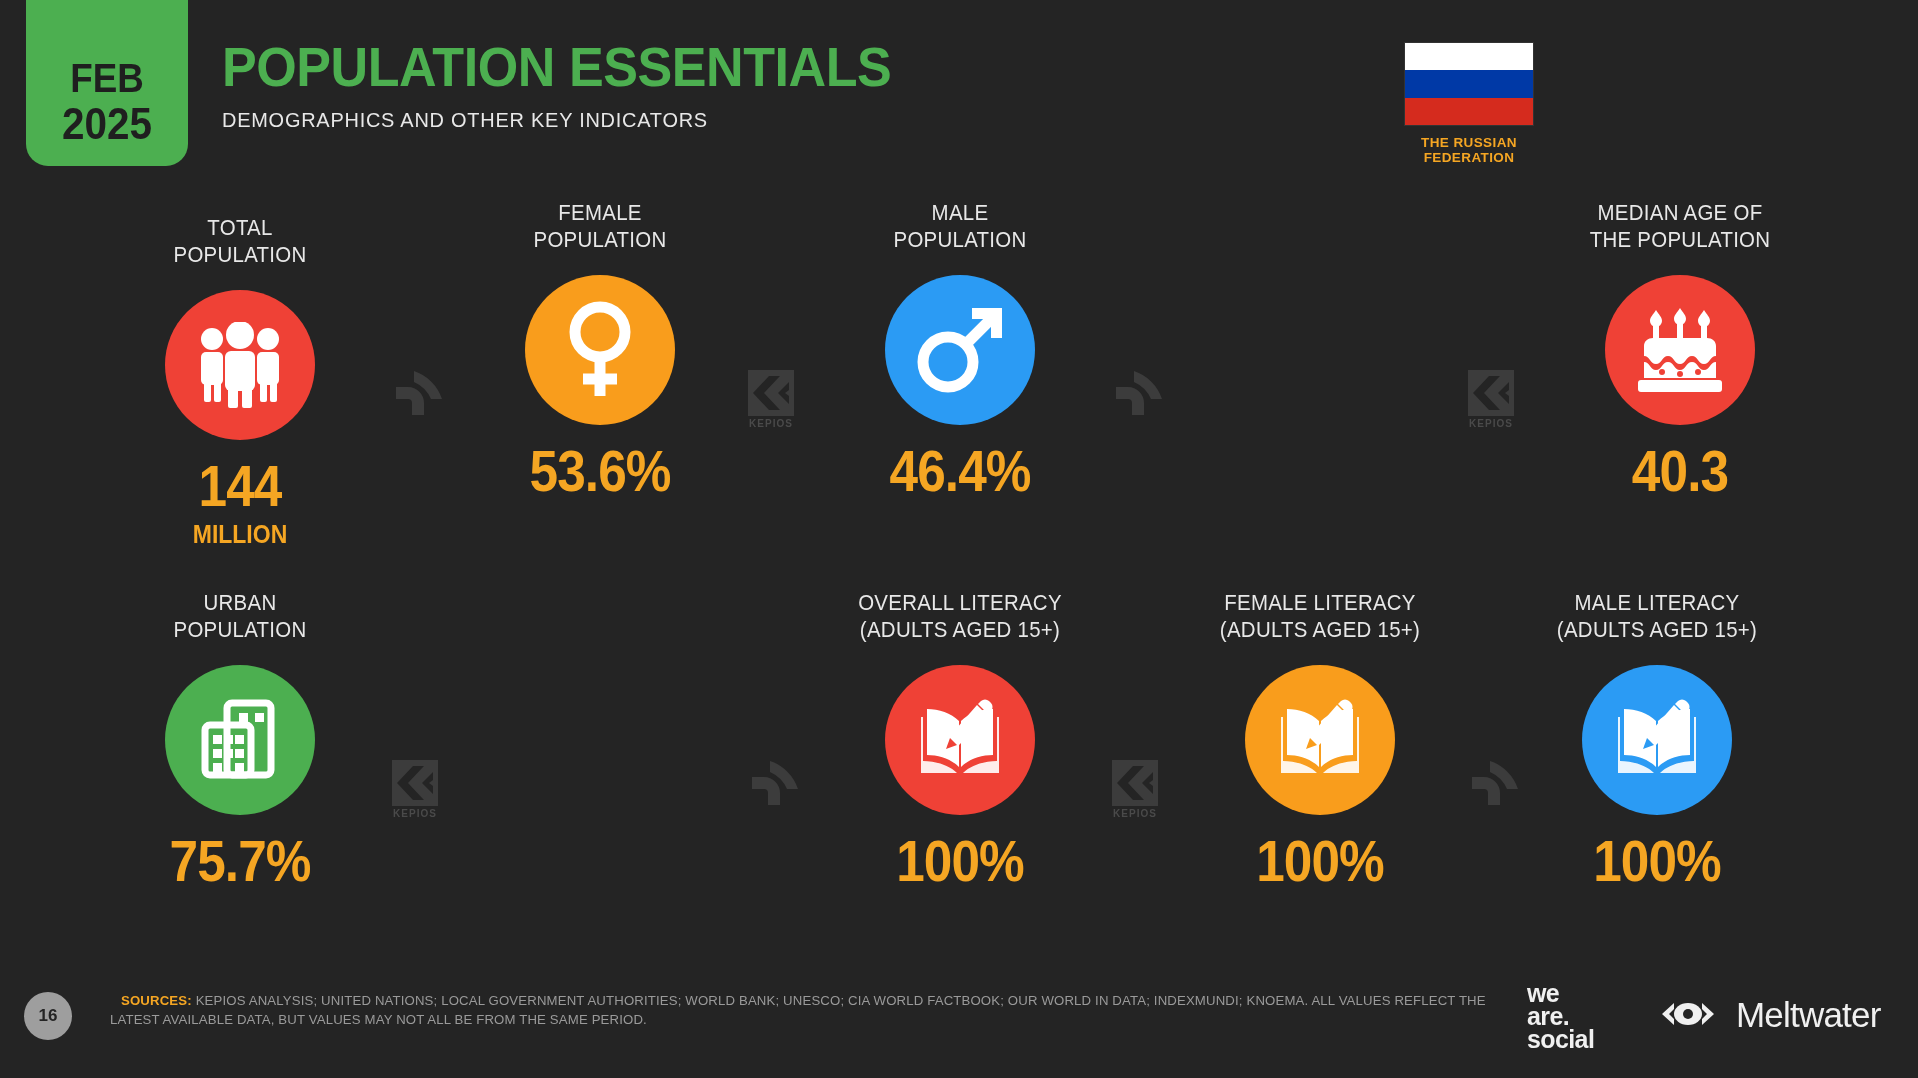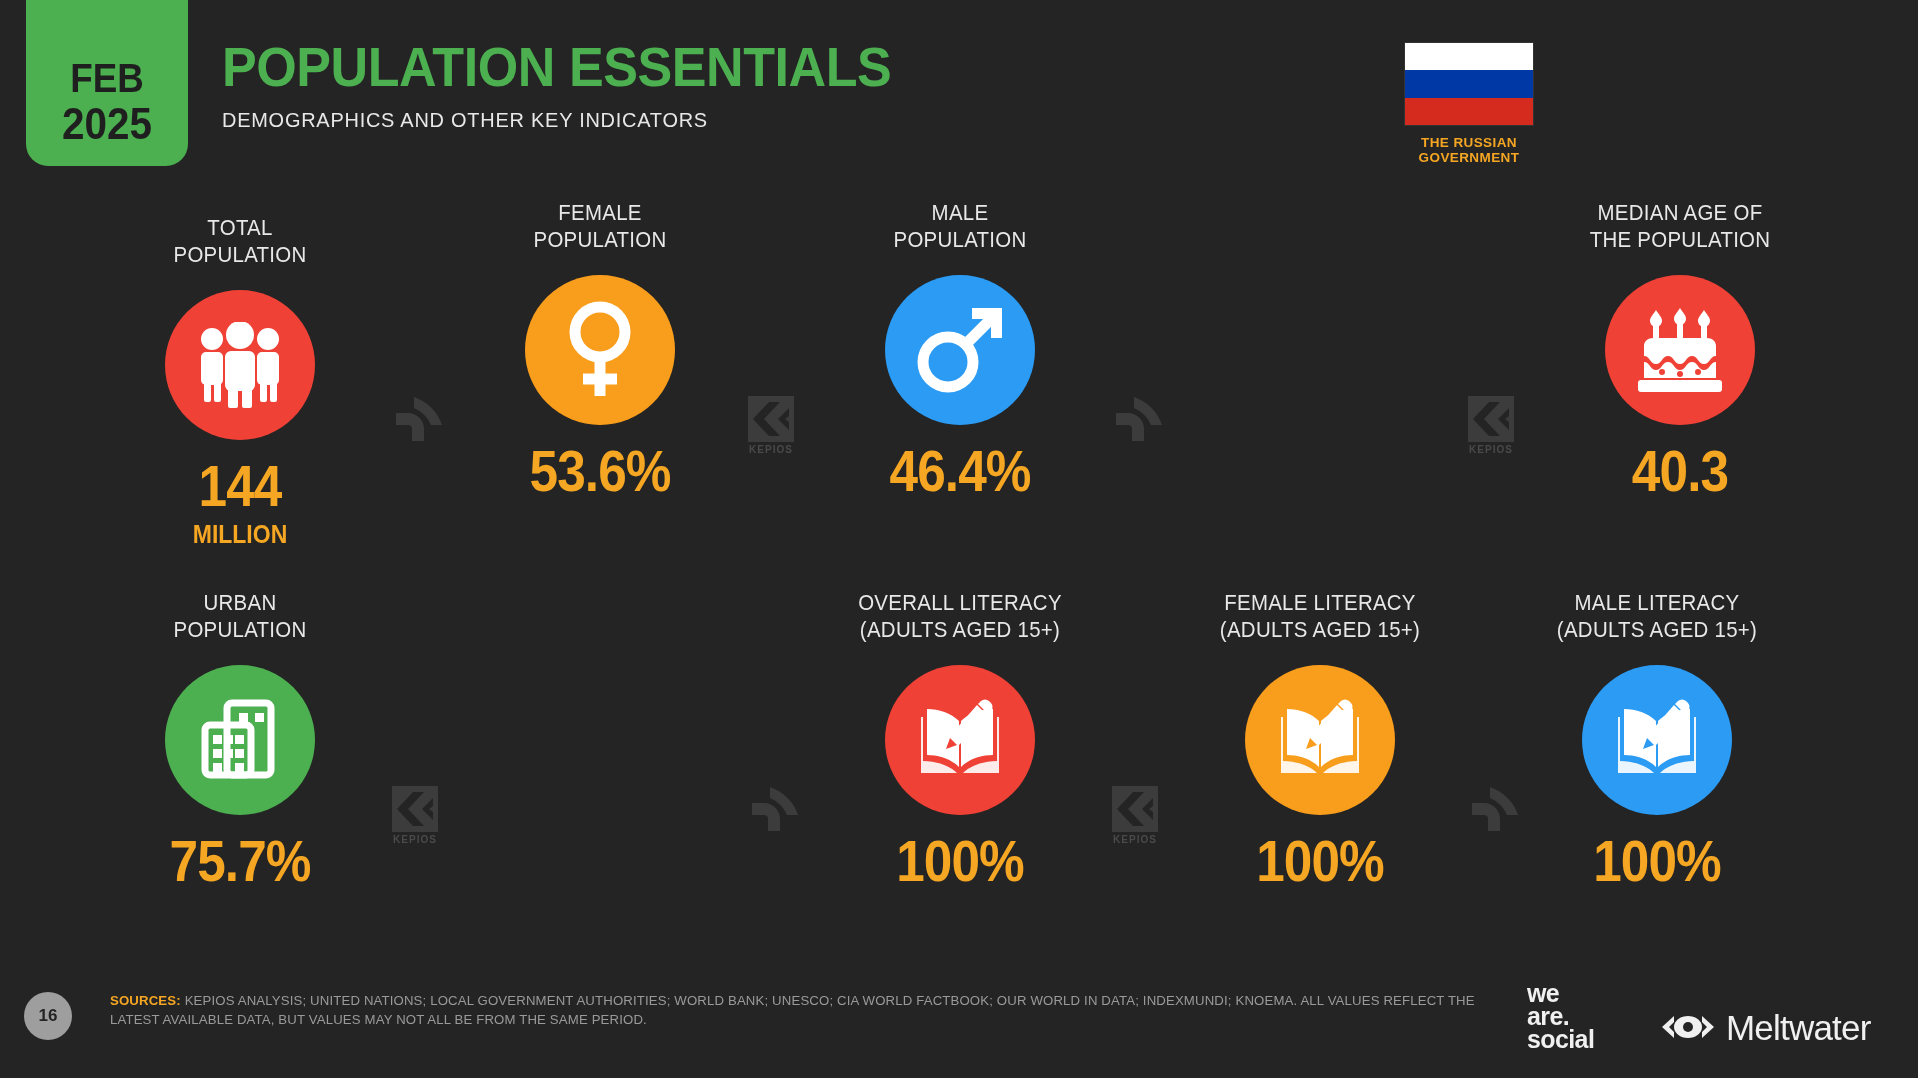--- a/index.html
+++ b/index.html
@@ -74,48 +74,48 @@
     color:#F5A623; font-size:57px; font-weight:bold;
     line-height:60px; letter-spacing:-1px;
     transform:scaleX(0.9);
   }
   .sub-value {
     margin-top:4px; color:#F5A623; font-size:25px; font-weight:bold;
     letter-spacing:0px; transform:scaleX(0.92);
   }
 
   
-  .wm { position:absolute; opacity:1;margin-top:26px; }
+  .wm { position:absolute; opacity:1; }
   .wm svg { display:block; }
   .wm .kep-txt {
     text-align:center; color:#4a4a4a; font-size:10px; font-weight:bold;
     letter-spacing:1px; margin-top:2px;
   }
 
   
   #footer { position:absolute; left:0; bottom:0; width:1918px; height:110px; }
   #page-circle {
     position:absolute; left:24px; top:24px; width:48px; height:48px;
     border-radius:50%; background:#9e9e9e;
     display:flex; align-items:center; justify-content:center;
     color:#242424; font-size:17px; font-weight:bold;
   }
   #sources {
     position:absolute; left:110px; top:23px; width:1380px;
     font-size:13.2px; line-height:19px; color:#9a9a9a; letter-spacing:0.15px;
   }
-  #sources b { color:#F5A623; }
+  #sources b { color:#F5A623;margin-left:11px; }
   #was-logo {
     position:absolute; left:1527px; top:14px;
     color:#f0f0f0; font-size:25px; font-weight:bold;
     line-height:23px; letter-spacing:-0.6px;
   }
   #meltwater {
-    position:absolute; left:1660px; top:40px;
-    display:flex; align-items:center; gap:10px;
+    position:absolute; left:1660px; top:27px;
+    display:flex; align-items:center; gap:20px;
     color:#f0f0f0; font-size:35px; letter-spacing:-0.8px;
   }
 </style>
 </head>
 <body>
 
 <div id="header">
 
   <div id="date-badge">
     <div class="m">FEB</div>
@@ -124,21 +124,21 @@
 
   <div id="title">POPULATION ESSENTIALS</div>
   <div id="subtitle">DEMOGRAPHICS AND OTHER KEY INDICATORS</div>
 
   <div id="flag-block">
     <div id="flag">
       <div class="st white"></div>
         <div class="st blue"></div>
         <div class="st red"></div>
     </div>
-    <div id="country-name">THE RUSSIAN GOVERNMENT</div>
+    <div id="country-name">THE RUSSIAN FEDERATION</div>
   </div>
 </div>
 
 <div class="row" id="row1">
 
   <div class="cell" style="left:90px;top:0;margin-top:15px;">
     <div class="label">
       <span>TOTAL</span><br><span>POPULATION</span>
     </div>
     <div class="circle" style="background:#EF4136;">

